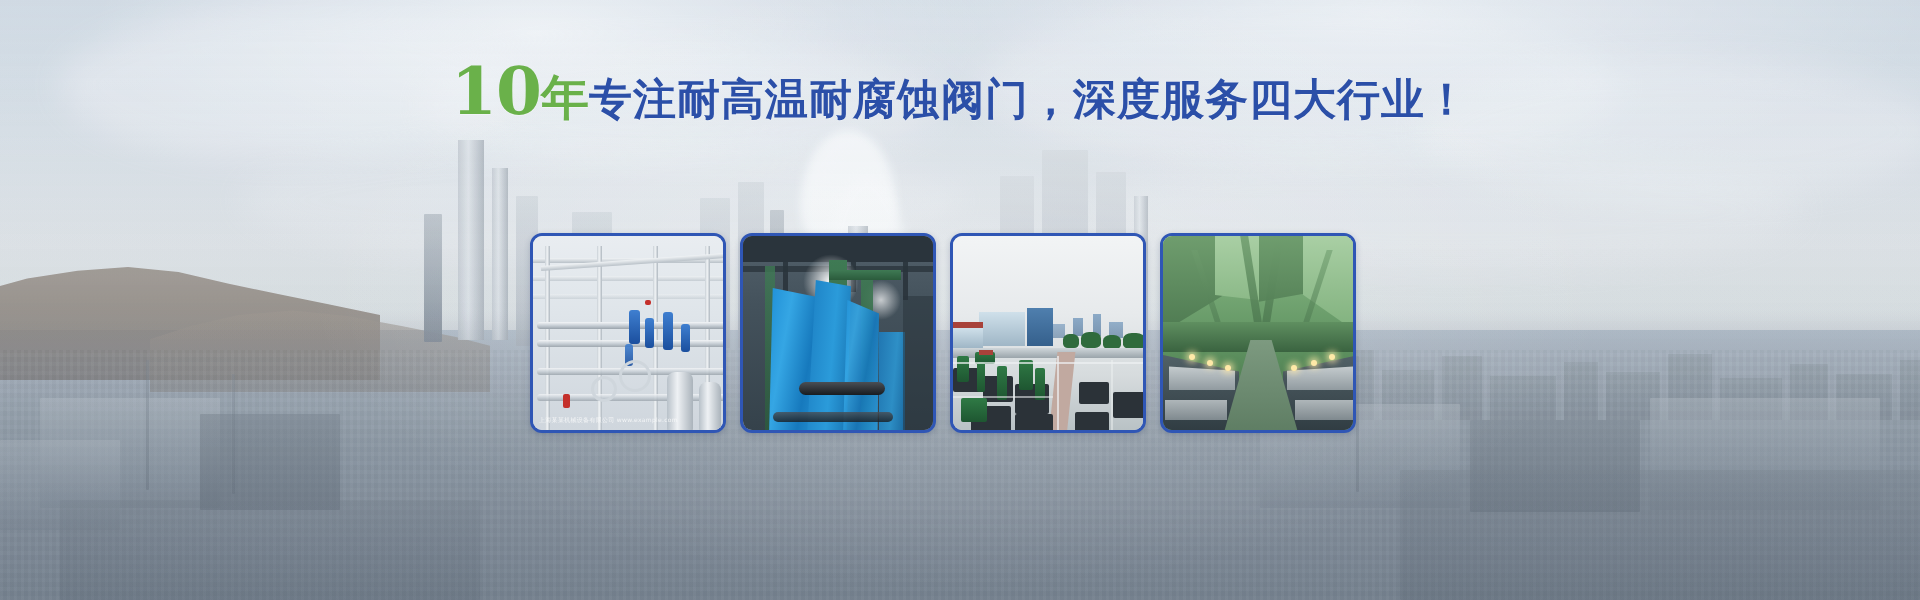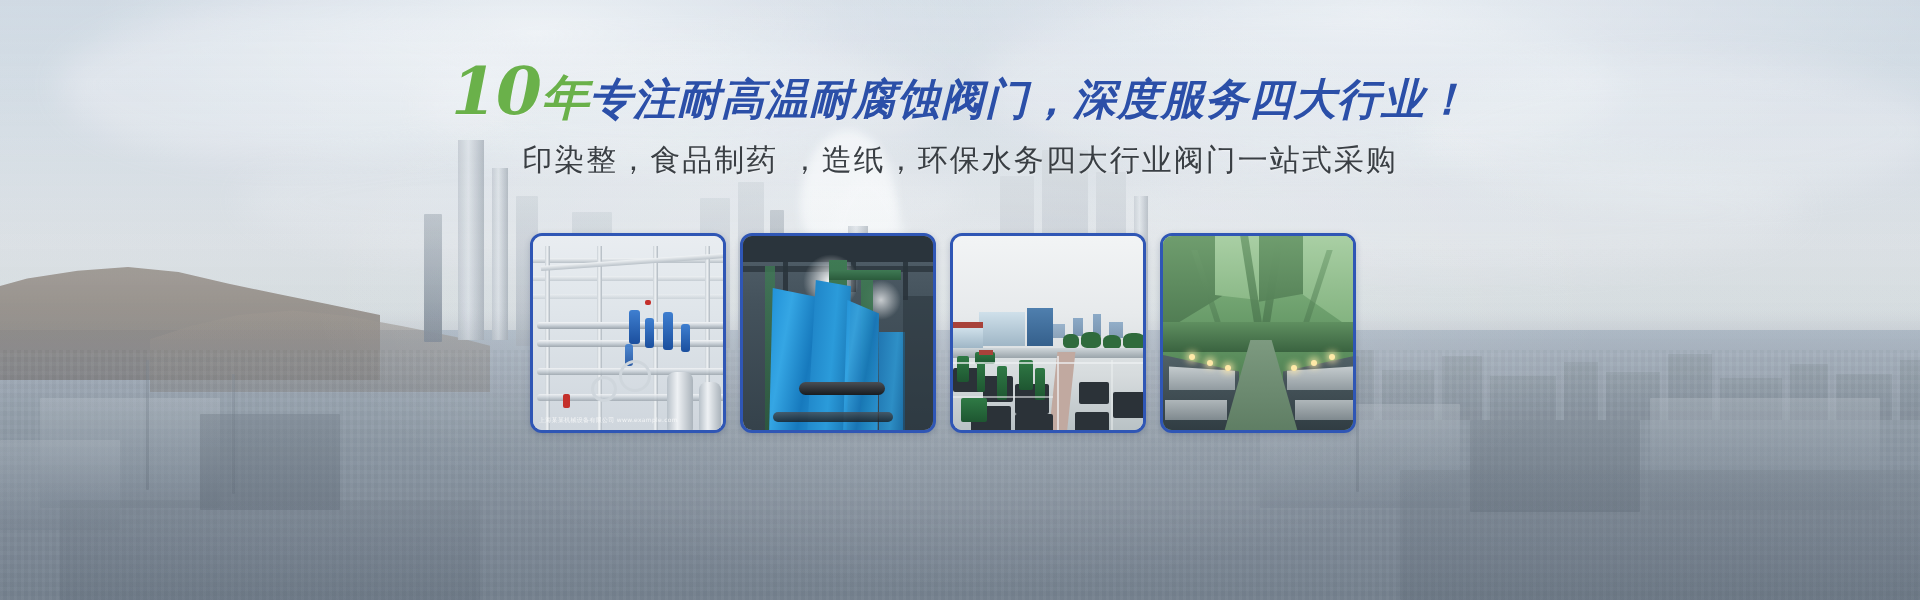--- a/index.html
+++ b/index.html
@@ -145,21 +145,20 @@
     position: absolute;
     left: 0; right: 0;
     top: 58px;
     text-align: center;
     z-index: 6;
   }
   .headline {
     white-space: nowrap;
     line-height: 1;
     display: block;
-    font-style: italic;
   }
   .headline .years {
     font-size: 66px;
     font-weight: 700;
     color: #6ab14a;
     letter-spacing: -1px;
     vertical-align: baseline;
     text-shadow: 0 1px 0 rgba(255,255,255,0.35);
     font-family: "DejaVu Serif", "Liberation Serif", serif;
   }
@@ -335,21 +334,20 @@
 
     <div class="haze"></div>
     <div class="tint"></div>
     <div class="vignette"></div>
   </div>
 
   <div class="copy">
     <div class="headline">
       <span class="years"><span>10</span><span class="nian">年</span></span><span class="main">专注耐高温耐腐蚀阀门，深度服务四大行业！</span>
     </div>
-    <div class="subline">印染整，食品制药 ，造纸，环保水务四大行业阀门一站式采购</div>
   </div>
 
   <div class="thumbs">
 
     <div class="thumb t1">
       <div class="scene">
         <div class="t1-sky"></div>
 
         <div class="bar-h" style="left:0; top:22px; width:196px;"></div>
         <div class="bar-h" style="left:0; top:40px; width:196px; opacity:.7;"></div>

